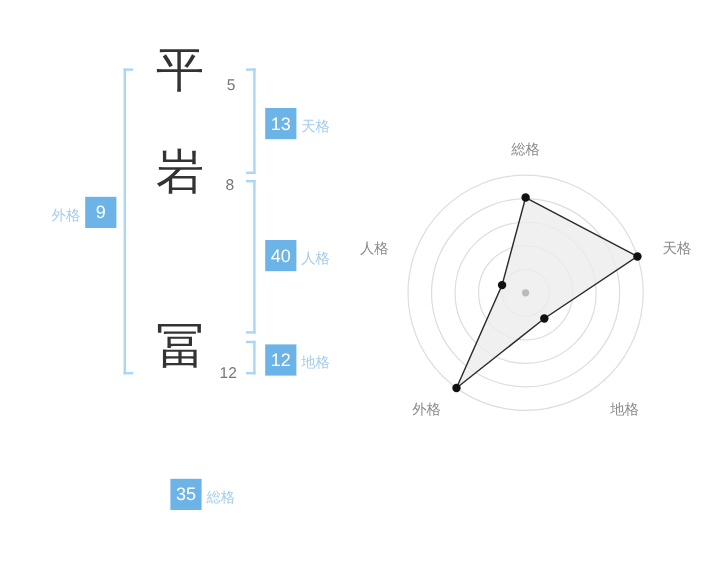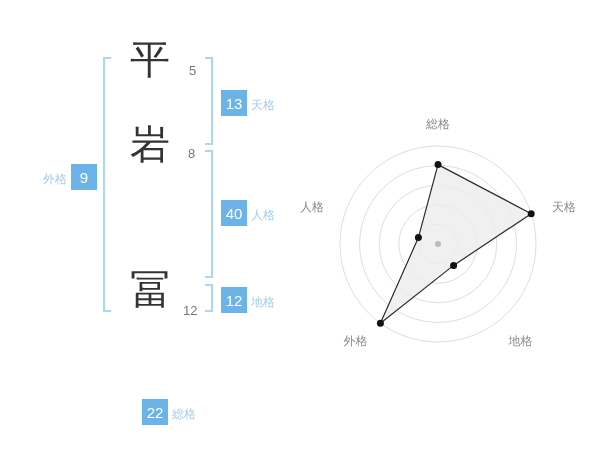--- a/index.html
+++ b/index.html
@@ -88,21 +88,21 @@
 
   <div class="kaku-box" style="left:221px; top:200px">40</div>
   <div class="kaku-label" style="left:251px; top:207px">人格</div>
 
   <div class="kaku-box" style="left:221px; top:287px">12</div>
   <div class="kaku-label" style="left:251px; top:294px">地格</div>
 
   <div class="kaku-box" style="left:71px; top:164px">9</div>
   <div class="kaku-label" style="left:43px; top:171px">外格</div>
 
-  <div class="kaku-box" style="left:142px; top:399px">22</div>
+  <div class="kaku-box" style="left:142px; top:399px">35</div>
   <div class="kaku-label" style="left:172px; top:406px">総格</div>
 
   <div class="radar-wrap"><svg width="300" height="290">
         <circle cx="138" cy="134" r="19.6" fill="none" stroke="#dddddd" stroke-width="1"></circle>
         <circle cx="138" cy="134" r="39.2" fill="none" stroke="#dddddd" stroke-width="1"></circle>
         <circle cx="138" cy="134" r="58.8" fill="none" stroke="#dddddd" stroke-width="1"></circle>
         <circle cx="138" cy="134" r="78.4" fill="none" stroke="#dddddd" stroke-width="1"></circle>
         <circle cx="138" cy="134" r="98.0" fill="none" stroke="#dddddd" stroke-width="1"></circle>
         <polygon points="138.0,54.6 231.2,103.7 153.6,155.4 80.4,213.3 118.4,127.6" fill="#ececec" fill-opacity="0.8" stroke="#2b2b2b" stroke-width="1.2"></polygon>
         <circle cx="138.0" cy="54.6" r="3.5" fill="#111111"></circle>

